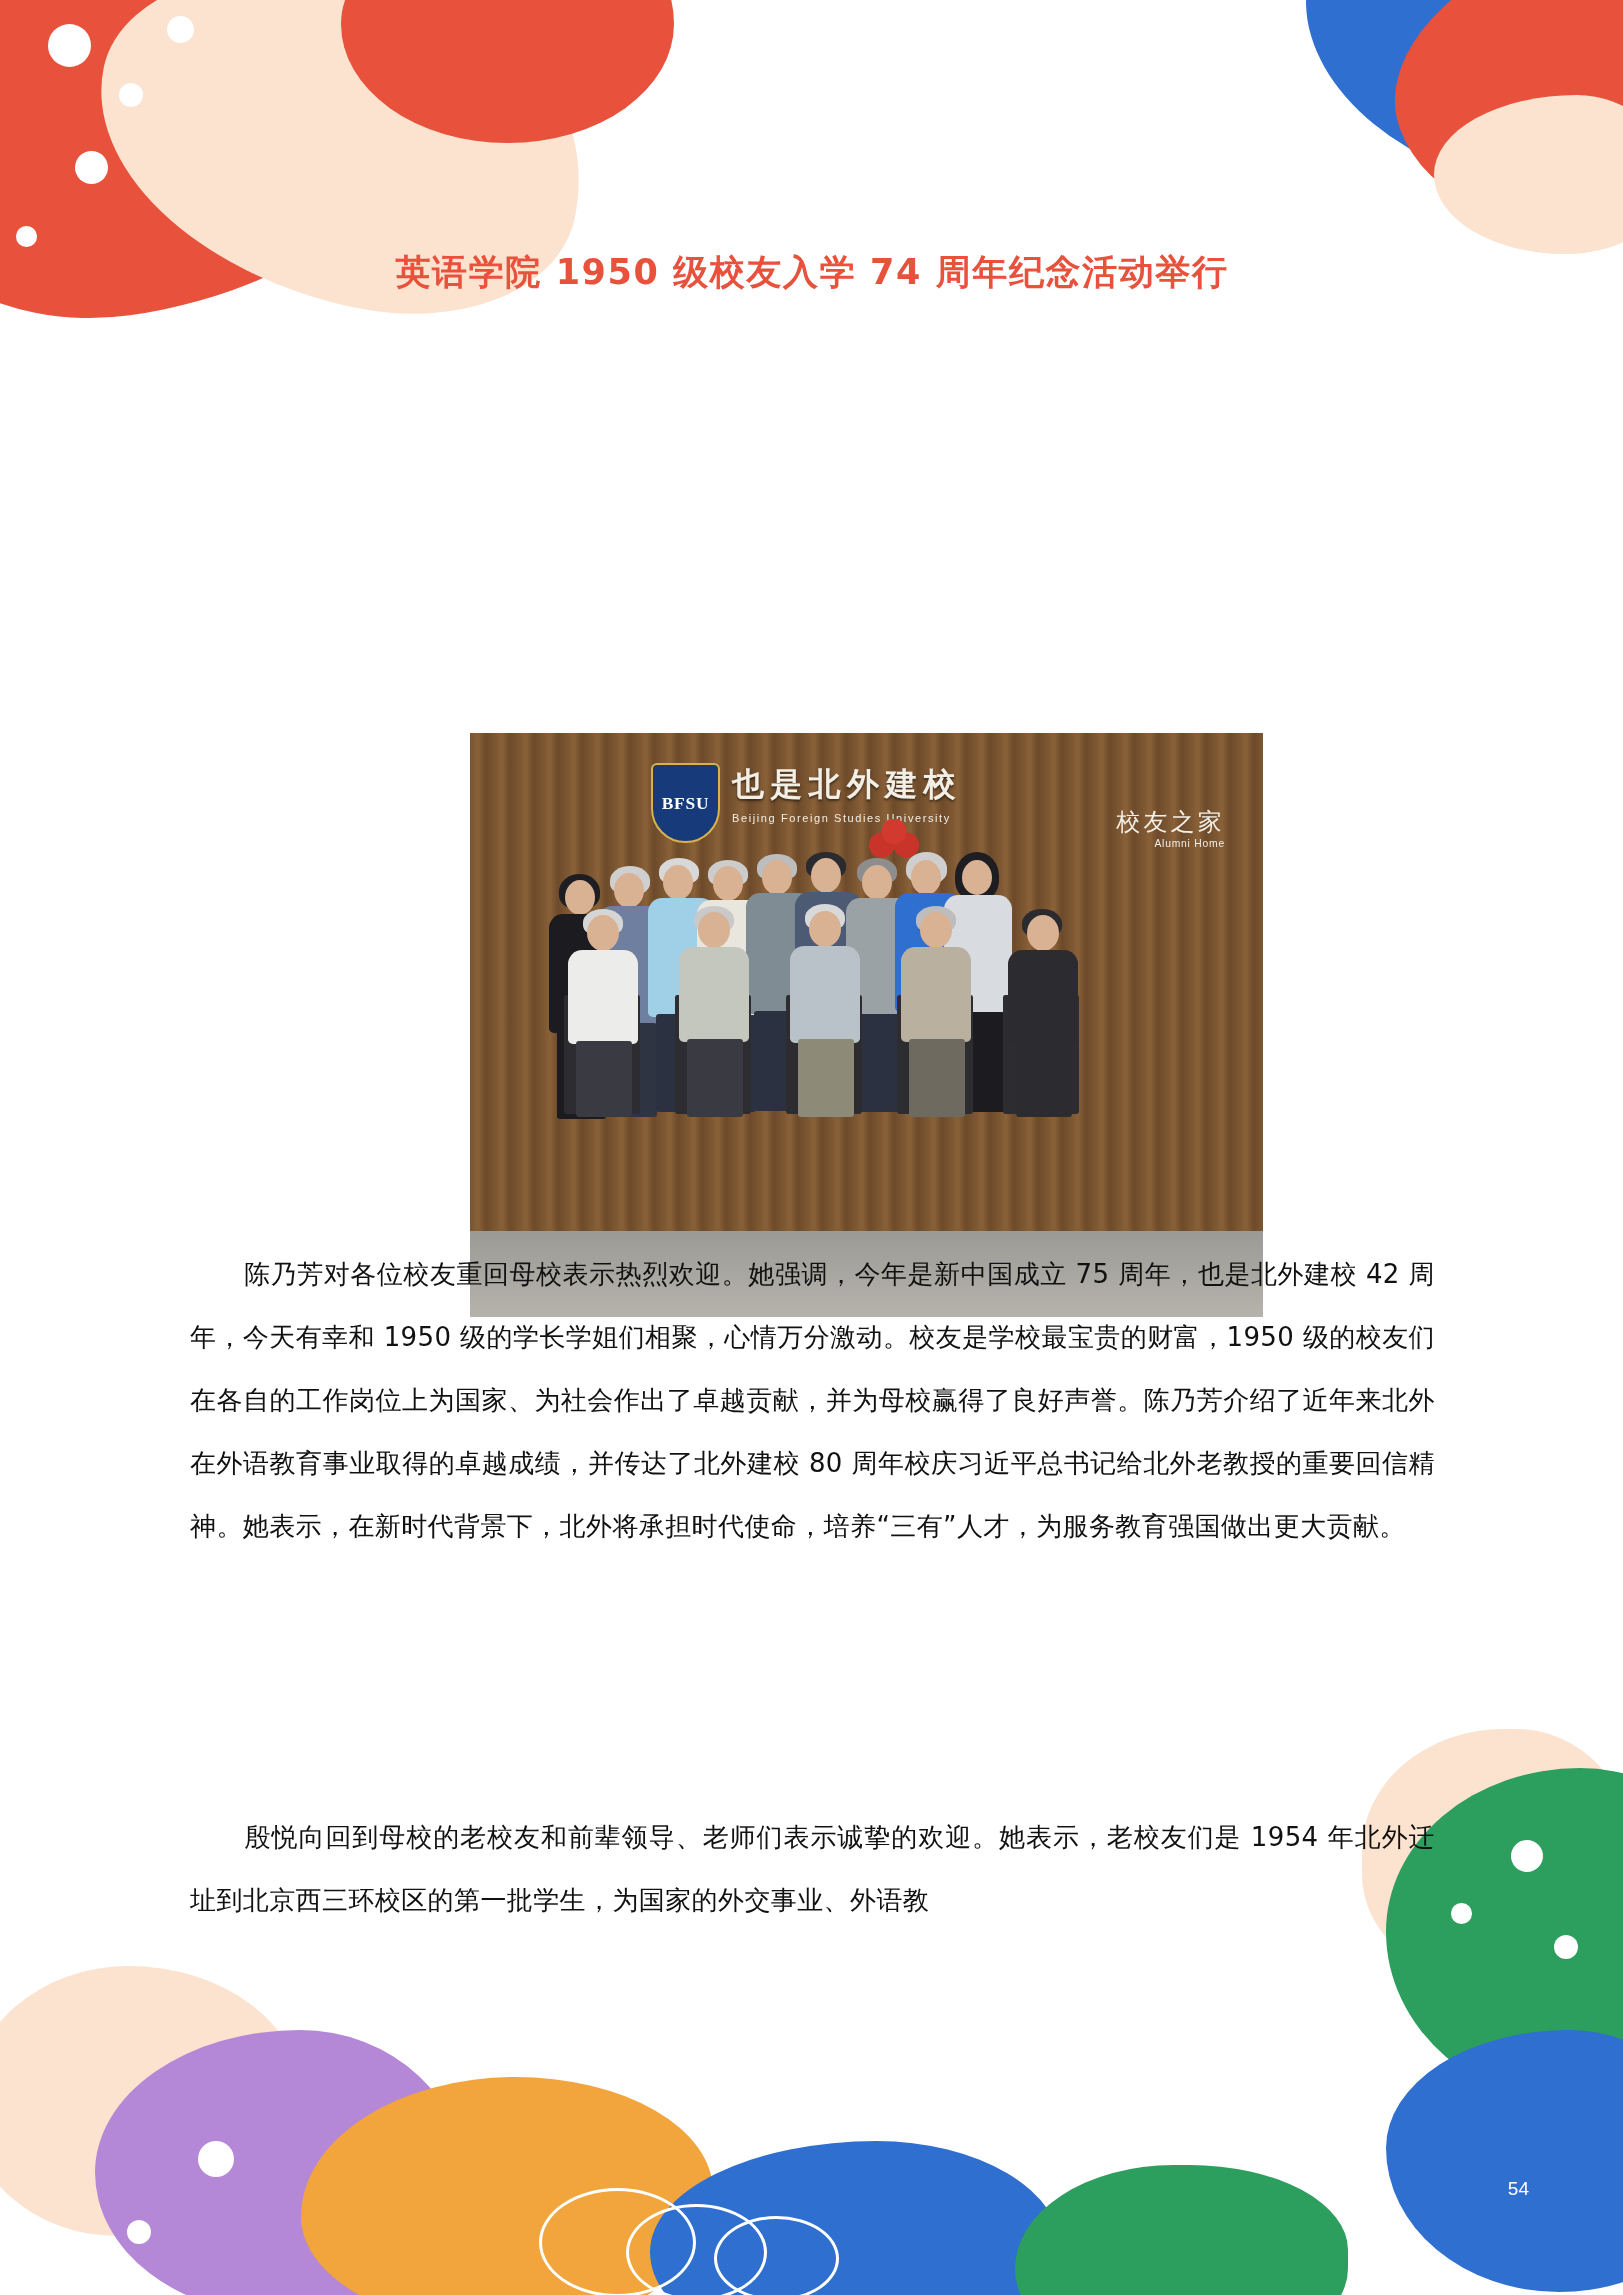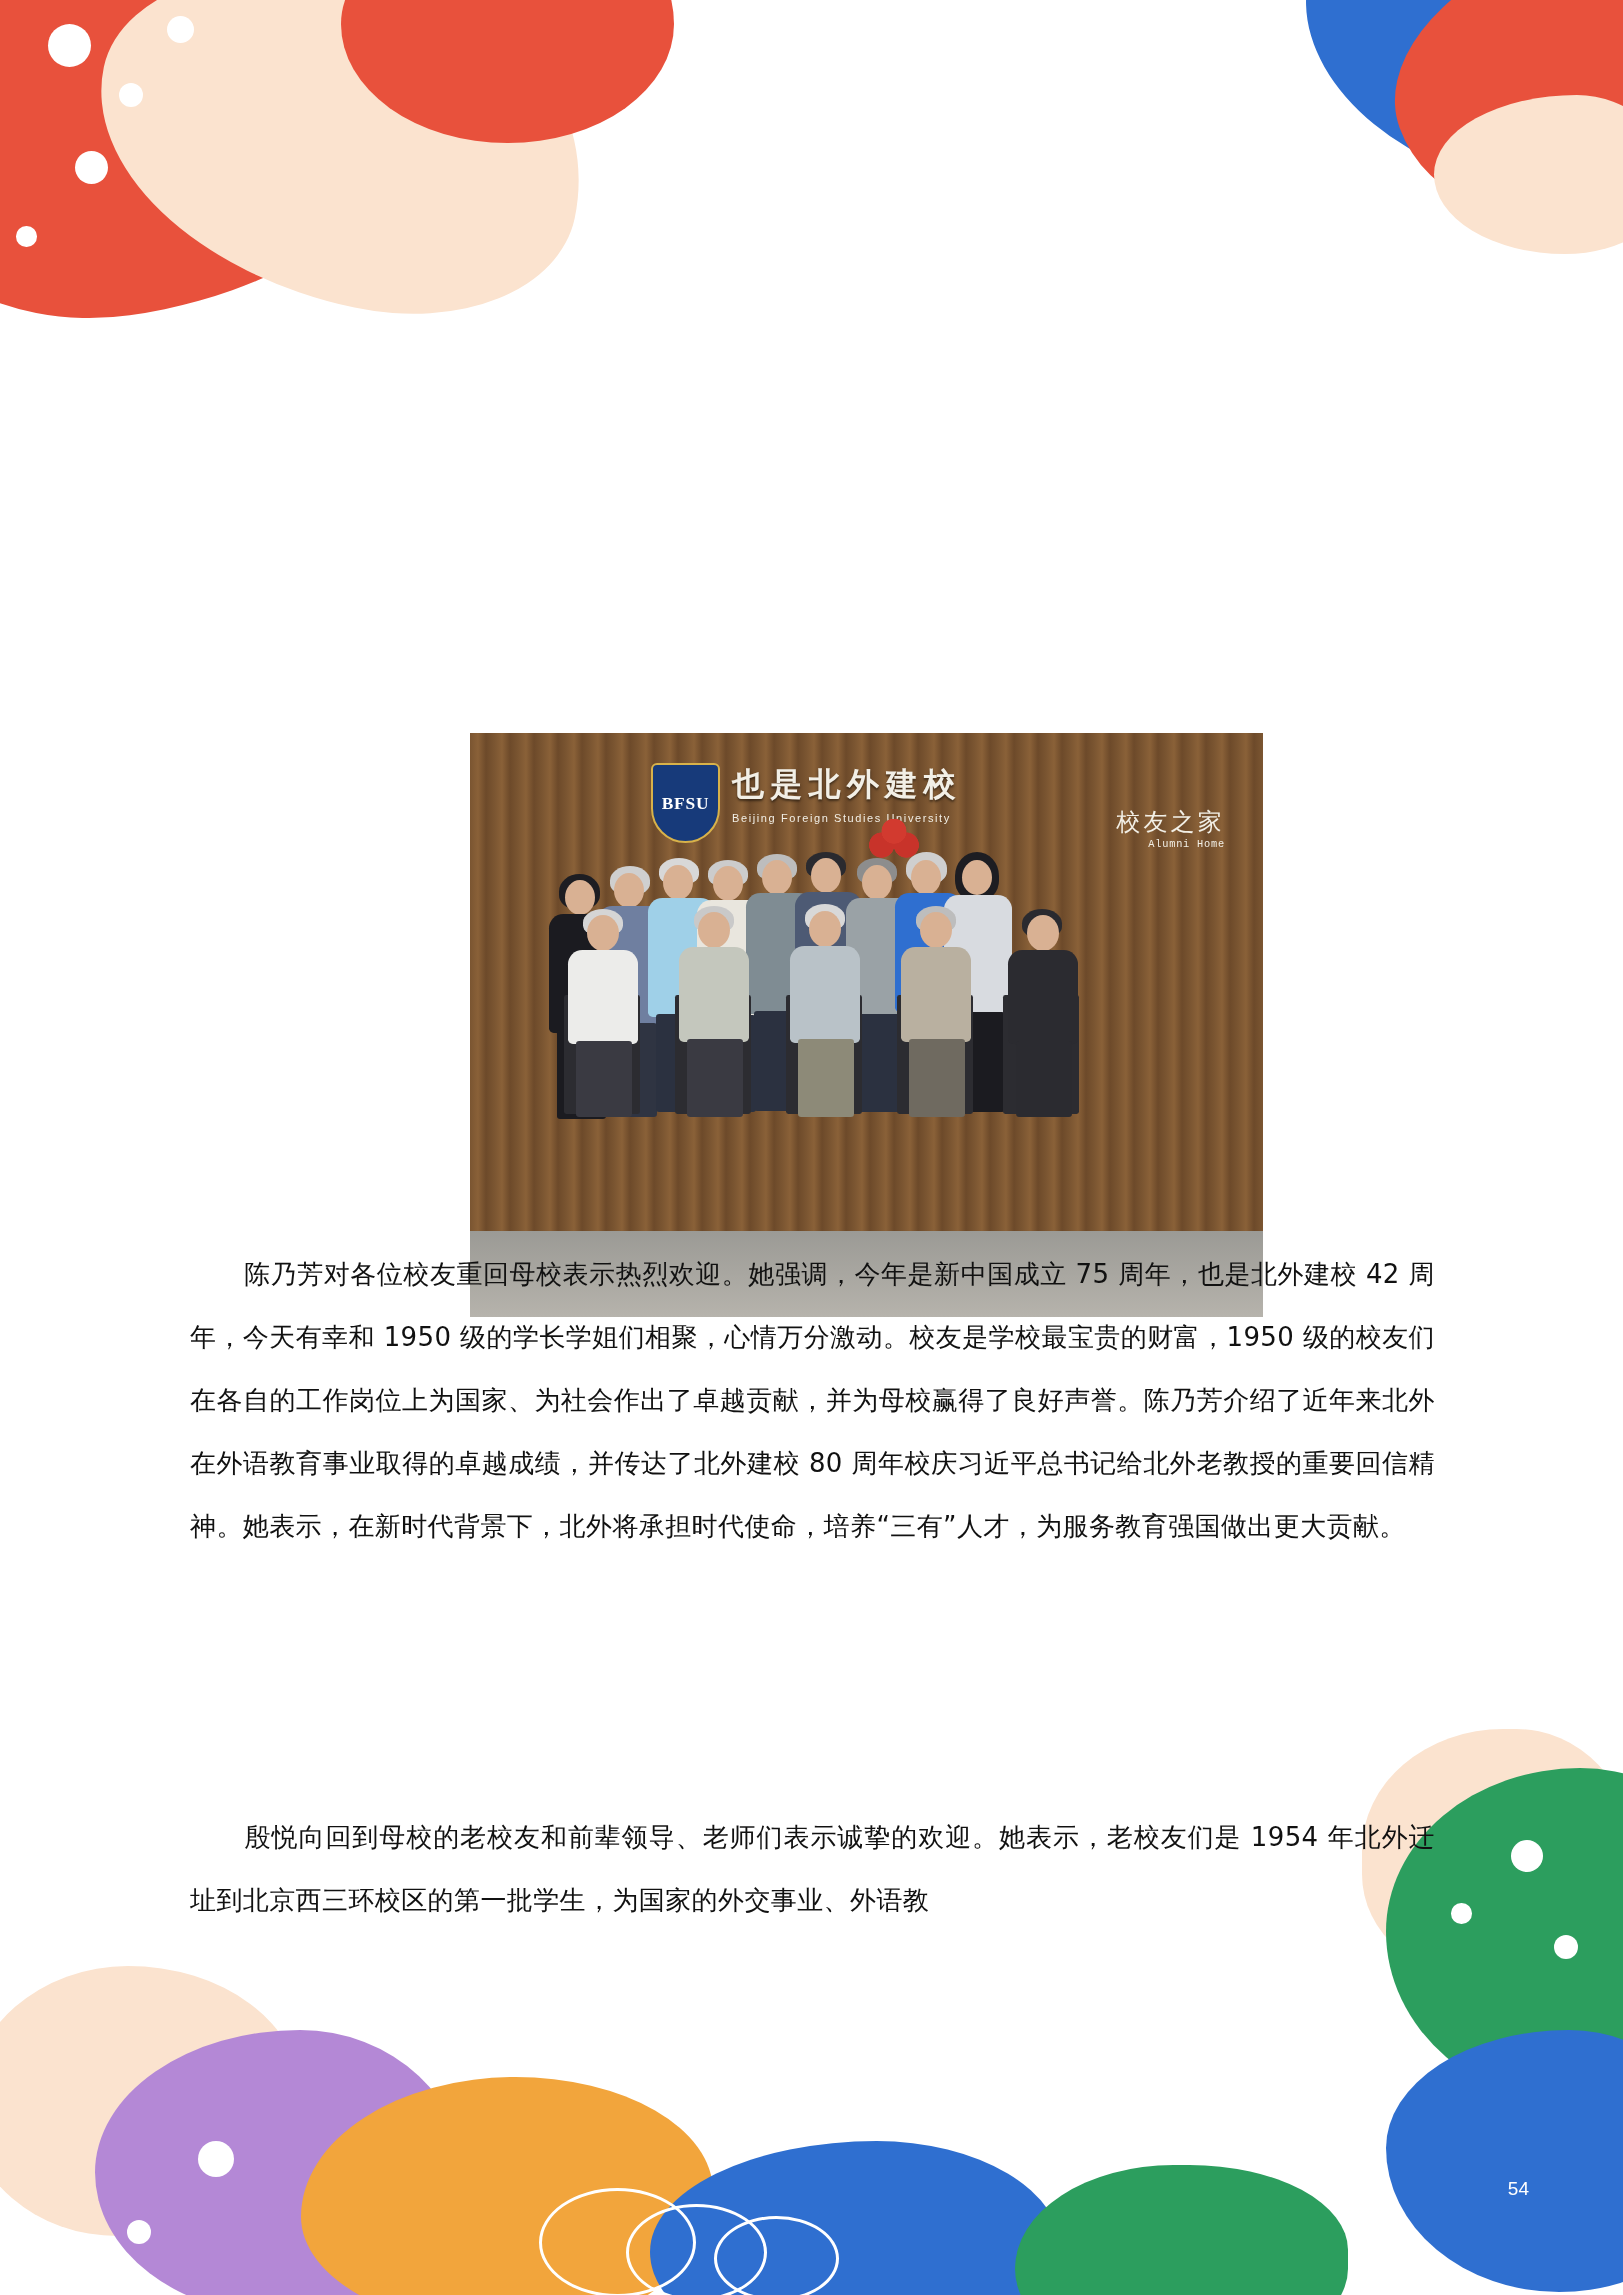--- a/index.html
+++ b/index.html
@@ -202,21 +202,21 @@
   }
   .alumni-home {
     position: absolute;
     right: 38px;
     top: 73px;
     color: #f2efe6;
     text-align: right;
     font-family: "DejaVu Serif", serif;
   }
   .alumni-cn { font-size: 24px; letter-spacing: 3.2px; }
-  .alumni-en { font-size: 10.3px; letter-spacing: 0.8px; font-family: Liberation Mono, monospace; }
+  .alumni-en { font-size: 10.3px; letter-spacing: 0.8px; font-family: Liberation Sans, sans-serif; }
   .crest {
     position: absolute;
     left: 181px;
     top: 30px;
     width: 65px;
     height: 76px;
     background: #173a7a;
     border: 2.4px solid #d8b24a;
     border-radius: 6.3px 6.3px 36px 36px;
     color: #ffffff;
@@ -304,20 +304,21 @@
   <div class="blob b-bl-green"></div>
   <div class="dot" style="left:198px; top:2141px; width:36px; height:36px;"></div>
   <div class="dot" style="left:127px; top:2220px; width:24px; height:24px;"></div>
   <div class="ring" style="left:539px;  top:2188px; width:151px; height:103px;"></div>
   <div class="ring" style="left:626px;  top:2204px; width:135px; height:91px;"></div>
   <div class="ring" style="left:714px;  top:2216px; width:119px; height:79px;"></div>
 </div>
 
 <div class="page">
 
+  <h1 class="title">英语学院 1950 级校友入学 74 周年纪念活动举行</h1>
 
 
   <div class="photo-wrap">
     <div class="photo-wall"></div>
 
     <div class="crest">BFSU</div>
 
     <div class="banner-text">
       <div class="banner-cn">也是北外建校</div>
       <div class="banner-en">Beijing Foreign Studies University</div>

